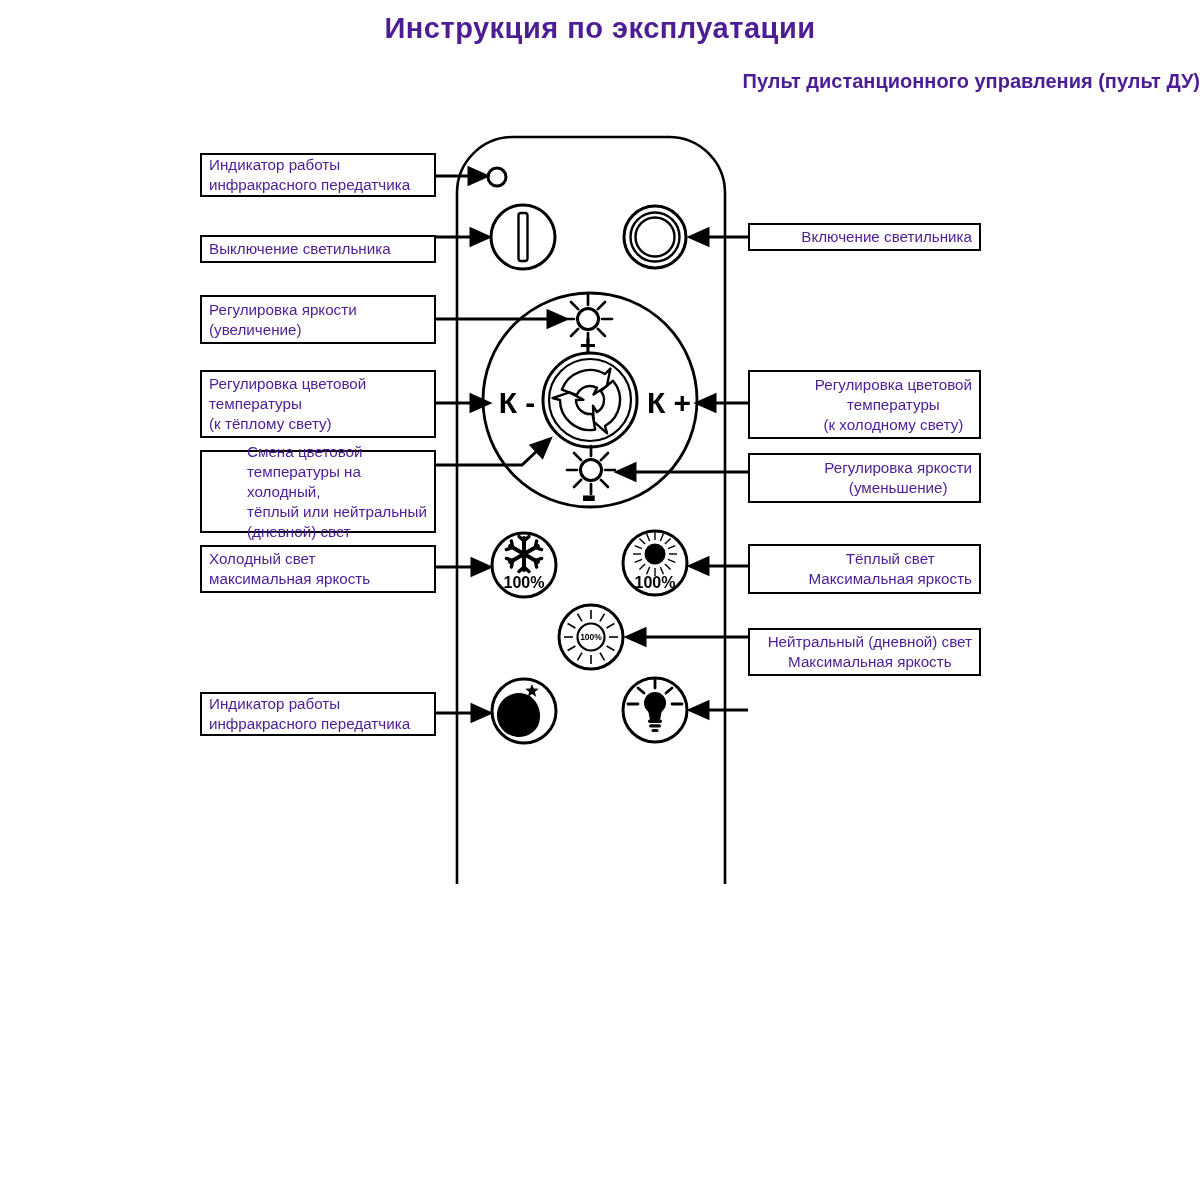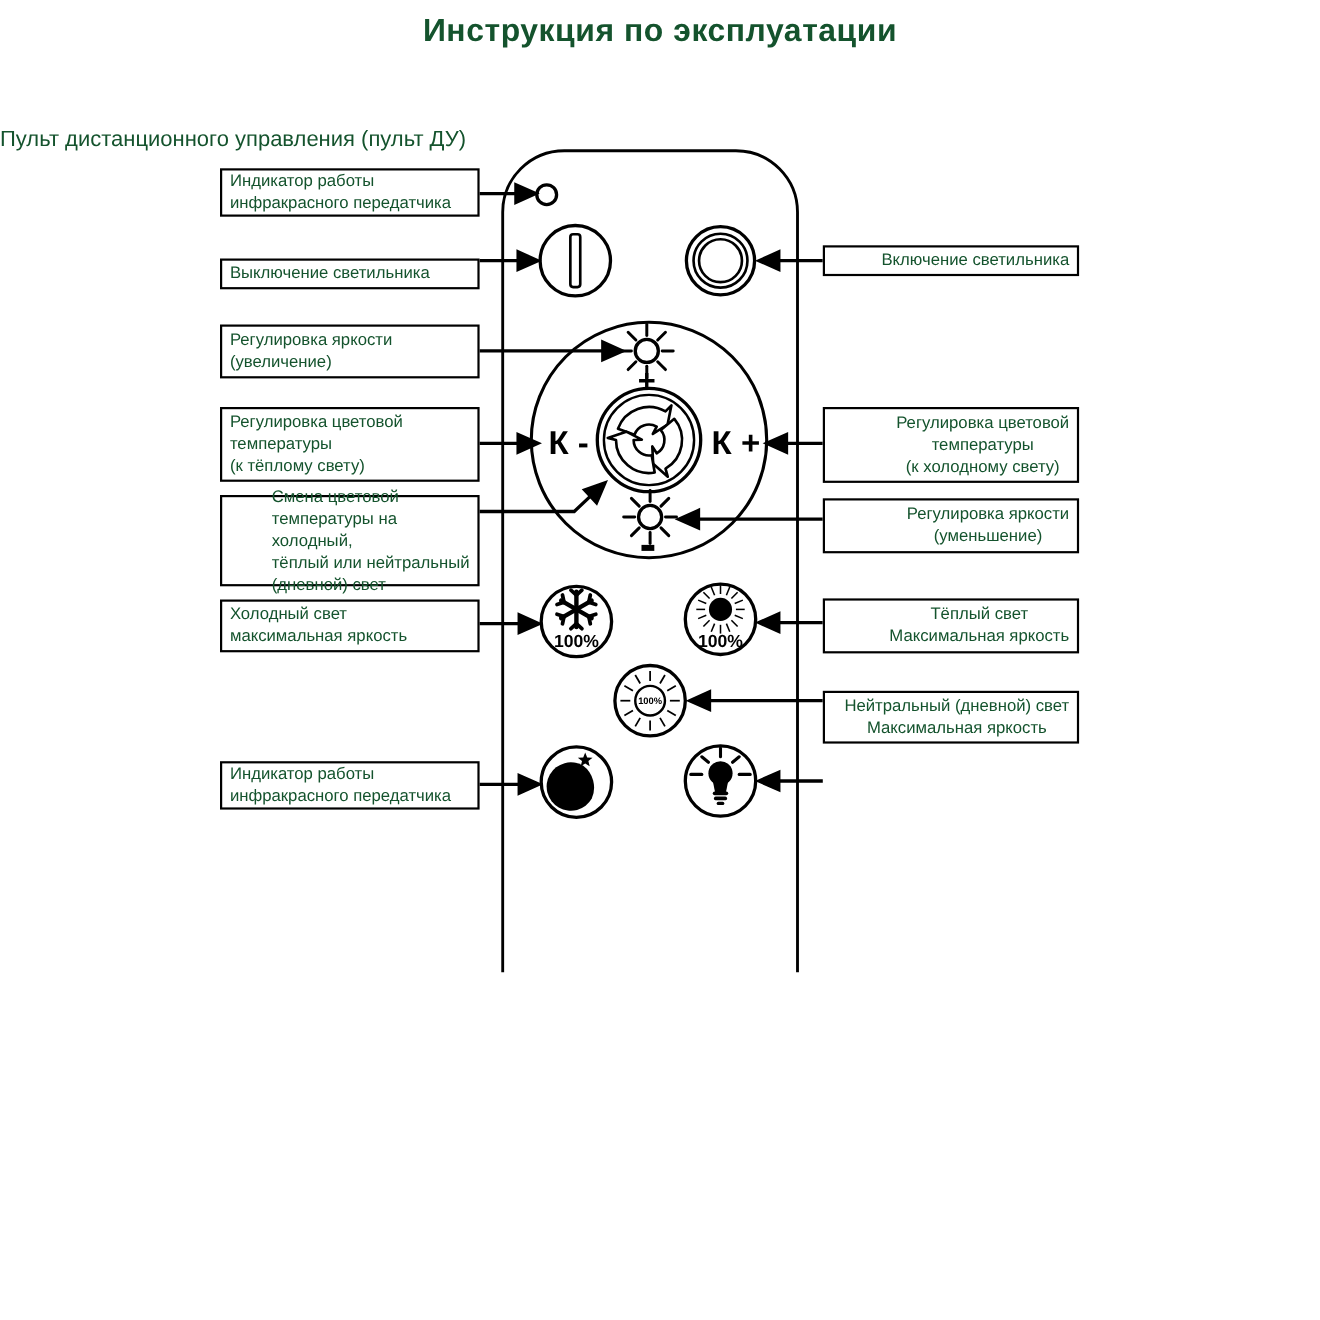--- a/index.html
+++ b/index.html
@@ -1,21 +1,21 @@
 <!DOCTYPE html>
 <html><head>
 <meta charset="utf-8">
 <style>
   html,body{margin:0;padding:0;background:#ffffff;}
   #page{position:relative;width:1200px;height:884px;background:#fff;
-        font-family:"Liberation Sans",sans-serif;color:#14532d;overflow:hidden;}
+        font-family:"Liberation Sans",sans-serif;color:#4c1d95;overflow:hidden;}
   .title{position:absolute;left:0;top:12px;width:1200px;text-align:center;
          font-size:29px;font-weight:bold;letter-spacing:.5px;}
-  .subtitle{position:absolute;left:0;top:70px;width:1200px;text-align:left;
-         font-size:20px;font-weight:normal;margin-top:46px;}
+  .subtitle{position:absolute;left:0;top:70px;width:1200px;text-align:right;
+         font-size:20px;font-weight:bold;}
   svg{position:absolute;left:0;top:0;}
   .callout{position:absolute;border:2.5px solid #000;background:#fff;
            display:flex;align-items:center;box-sizing:border-box;
            font-size:15.2px;font-weight:normal;line-height:20px;white-space:pre-line;}
   .callout.left{left:200px;width:236px;justify-content:flex-start;
                 text-align:left;padding-left:7px;padding-right:4px;}
   .callout.right{left:748px;width:233px;justify-content:flex-end;
                  text-align:center;padding-right:7px;padding-left:4px;}
   .ktext{font-size:30px;font-weight:bold;}
   .pct{font-size:16px;font-weight:bold;}

